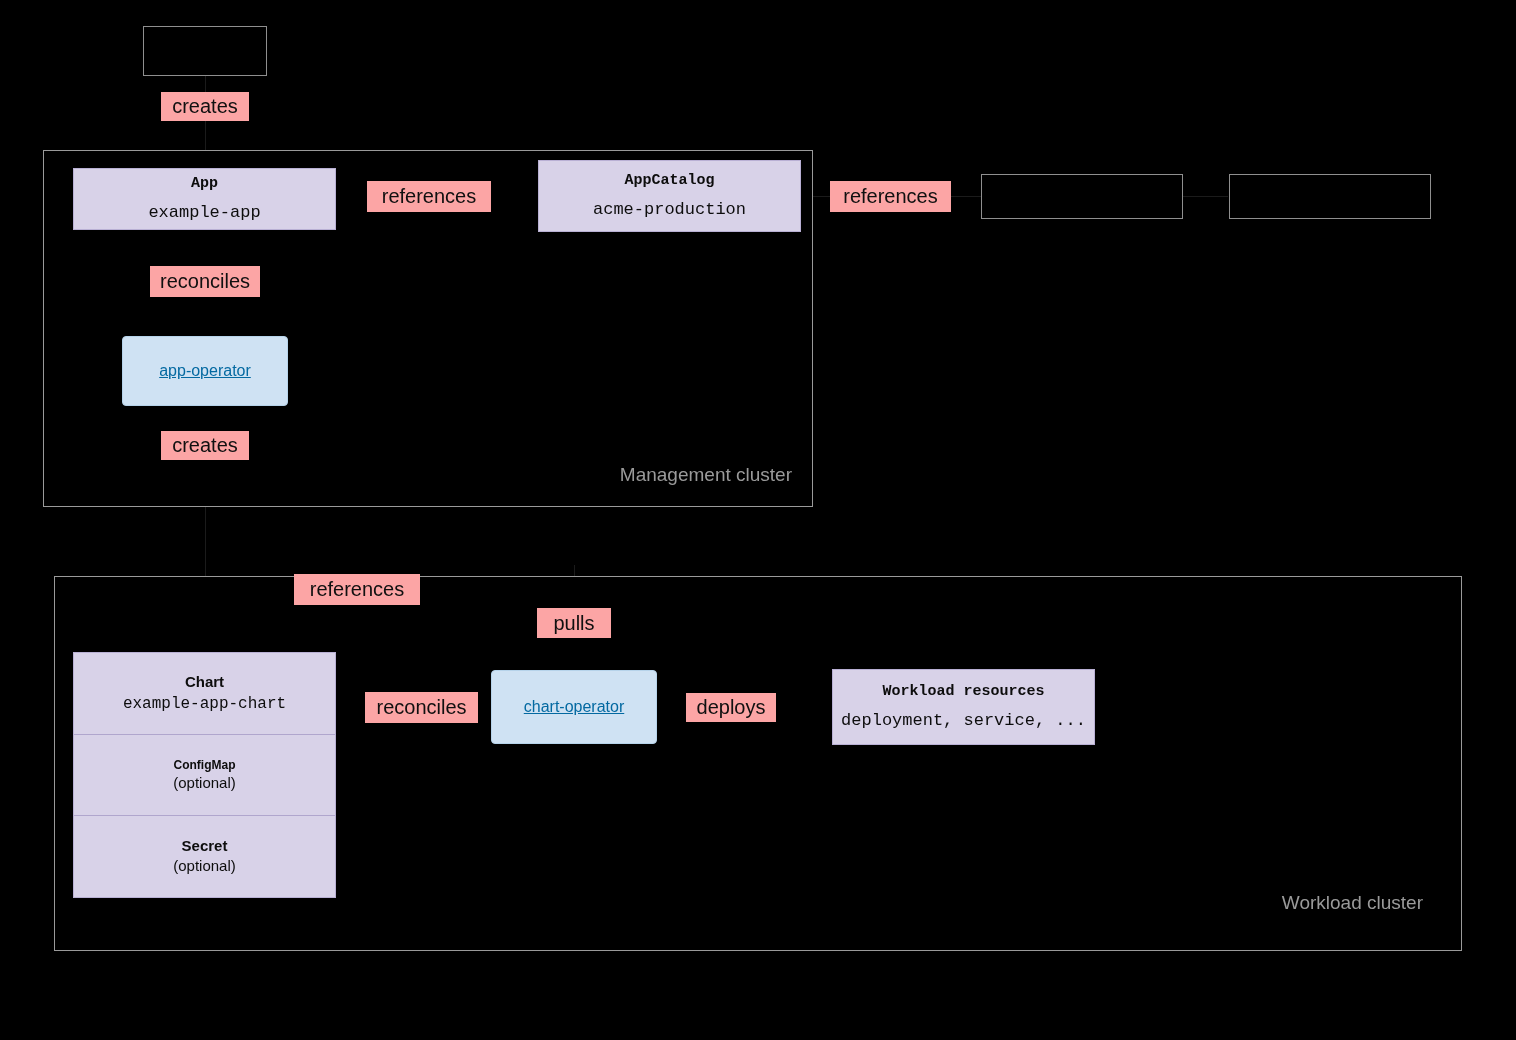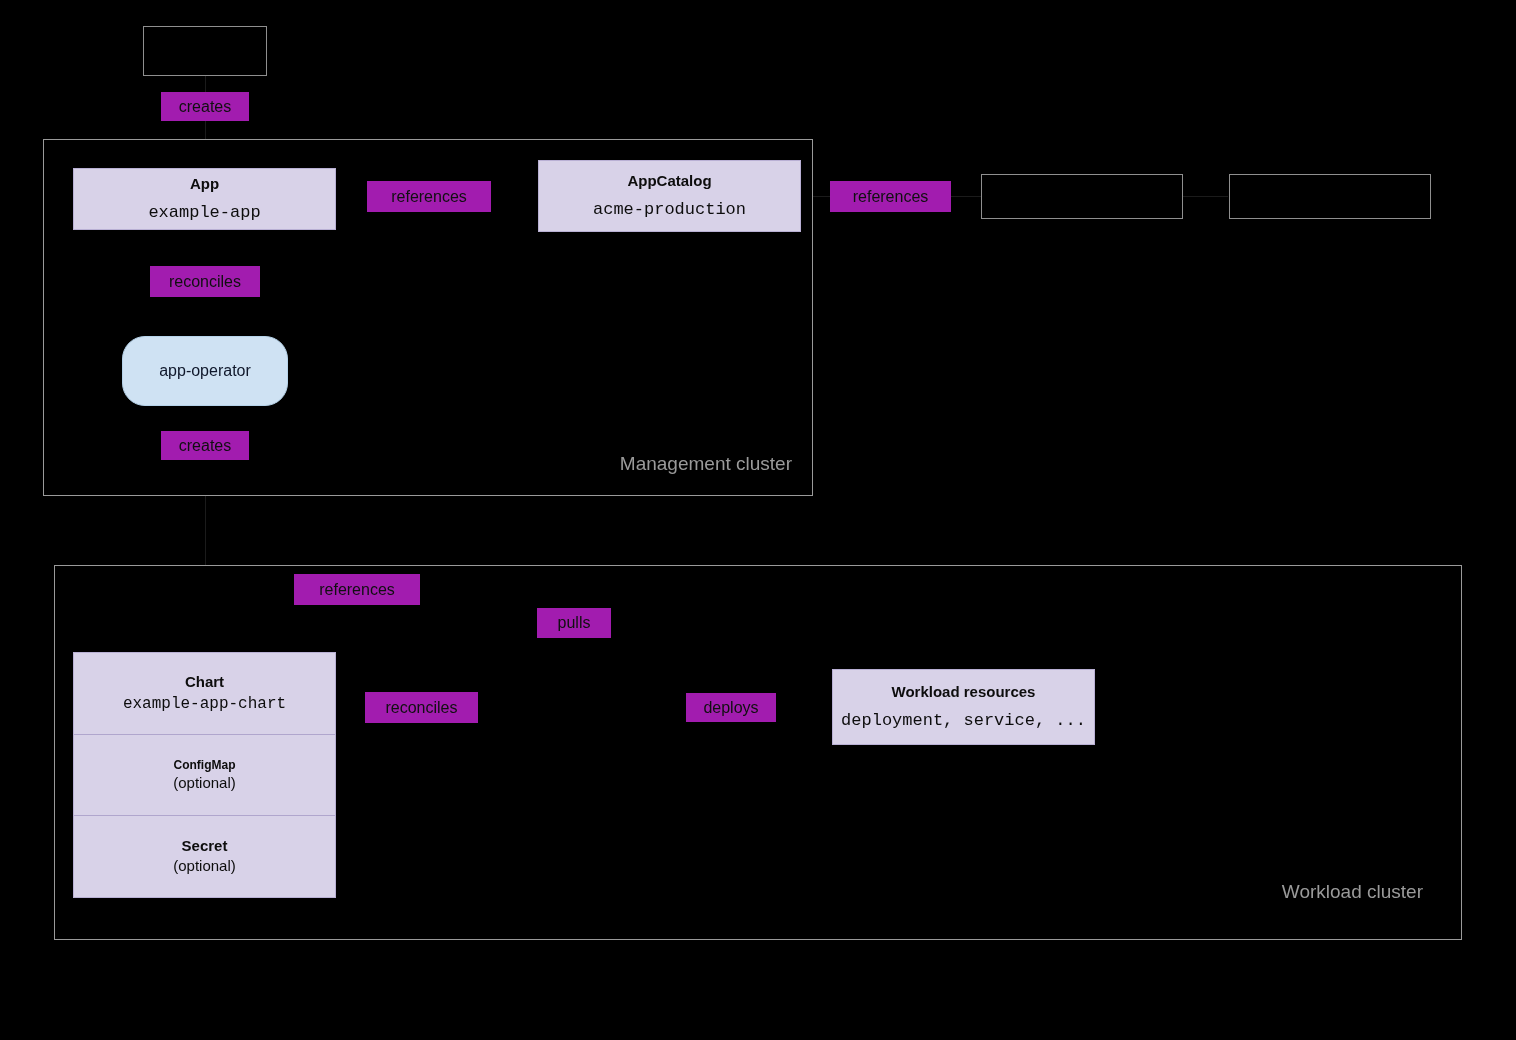--- a/index.html
+++ b/index.html
@@ -15,20 +15,21 @@
   #canvas { position: absolute; inset: 0; }
 
   
   .abs { position: absolute; }
 
   
   .cluster {
     position: absolute;
     background: #000000;
     border: 1.5px solid #9a9a9a;
+    margin-top: 11px;
   }
   .cluster-label {
     position: absolute;
     color: #9a9a9a;
     font-size: 19px;
     line-height: 1;
     white-space: nowrap;
     font-family: "Liberation Sans", sans-serif;
   }
 
@@ -41,21 +42,21 @@
     display: flex;
     flex-direction: column;
     align-items: center;
     justify-content: center;
     text-align: center;
     line-height: 1.25;
   }
   .res .title {
     font-weight: bold;
     font-size: 15px;
-    font-family: Liberation Sans, sans-serif;
+    font-family: Liberation Mono, monospace;
     text-align: center;
   }
   .res .sub {
     font-size: 17px;
     font-family: "Liberation Mono", monospace;
     margin-top: 8px;
   }
 
   
   .res-stack {
@@ -75,43 +76,44 @@
     color: #0d0d0d;
     line-height: 1.25;
   }
   .res-stack .cell + .cell { border-top: 1px solid #b0a6cd; }
 
   
   .op {
     position: absolute;
     background: #cfe2f3;
     border: 1px solid #b6d3ea;
-    border-radius: 23px;
-    color: #0f172a;
+    border-radius: 4px;
+    color: #0369a1;
     display: flex;
     align-items: center;
     justify-content: center;
     font-size: 16px;
     text-align: center;
     font-family: "Liberation Sans", sans-serif;
+    text-decoration: underline;
   }
 
   
   .empty-box {
     position: absolute;
     background: #000000;
     border: 1.3px solid #8f8f8f;
   }
 
   
   .edge-label {
     position: absolute;
-    background: #a21caf;
+    background: #fca5a5;
     color: #101010;
-    font-size: 16px;
+    font-size: 20px;
     display: flex;
     align-items: center;
     justify-content: center;
     white-space: nowrap;
     padding: 0 9px;
     font-family: "Liberation Sans", sans-serif;
   }
 
   
   .edge-v { position: absolute; width: 1px; background: #1b1b1b; }
@@ -200,20 +202,23 @@
       <span style="font-size:15px;margin-top:1px;">(optional)</span>
     </div>
     <div class="cell">
       <span style="font-weight:bold;font-size:15px;">Secret</span>
       <span style="font-size:15px;margin-top:1px;">(optional)</span>
     </div>
   </div>
 
   <div class="edge-label" style="left:365px; top:692px; width:113px; height:31px;">reconciles</div>
 
+  <div class="op" style="left:491px; top:670px; width:166px; height:74px;">
+    <span>chart-operator</span>
+  </div>
 
   <div class="edge-label" style="left:686px; top:693px; width:90px; height:29px;text-align:right;">deploys</div>
 
   <div class="res" style="left:832px; top:669px; width:263px; height:76px;">
     <span class="title">Workload resources</span>
     <span class="sub">deployment, service, ...</span>
   </div>
 
 </div>
 

